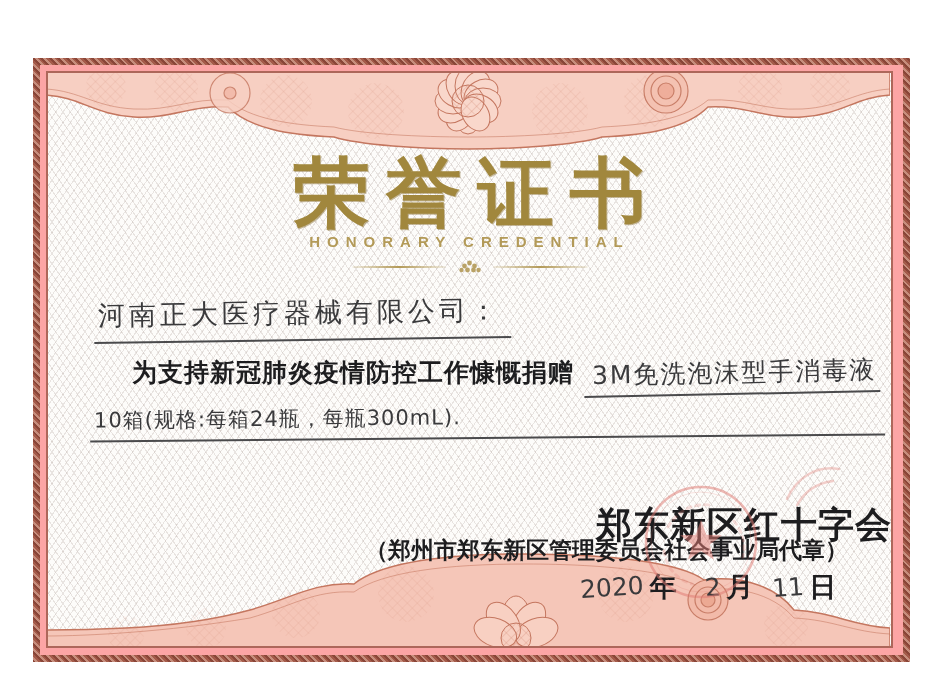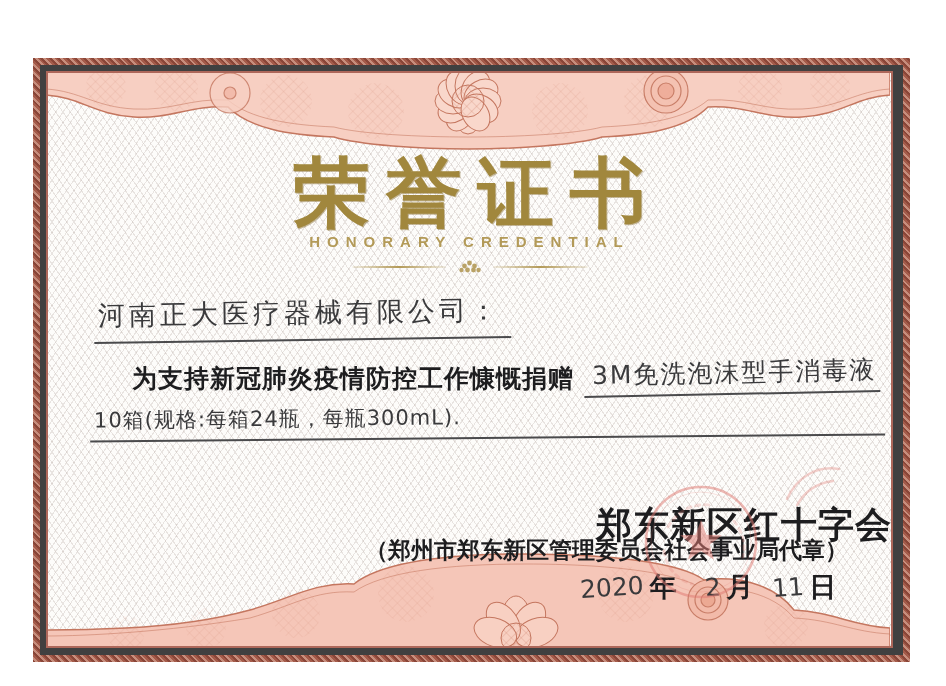--- a/index.html
+++ b/index.html
@@ -8,21 +8,21 @@
   .stage {
     position:relative; width:946px; height:686px; background:#ffffff;
     overflow:hidden;
   }
 
   
   .outer-band {
     position:absolute; left:33px; top:58px; width:877px; height:604px;
     border:7px solid #9e5747;
     border-image: repeating-linear-gradient(45deg,#8a4638 0 2px,#c78e7d 2px 4px,#a45b4a 4px 6px) 7;
-    background:#404040;
+    background:#fca5a5;
     box-sizing:border-box;
   }
 
   
   .frame {
     position:absolute; left:6px; top:6px; right:10px; bottom:7px;
     border:2px solid #ad675a;
     background-color:#fdfcfa;
     background-image:
       repeating-linear-gradient(55deg, rgba(185,172,166,0.30) 0 1px, transparent 1px 6px),
@@ -58,21 +58,21 @@
   .print { font-family:"Liberation Serif", serif; font-weight:700; color:#1d1d1f; }
 
   .recipient {
     position:absolute; top:222px; left:46px;
     font-size:27px; letter-spacing:4px;
     border-bottom:2.5px solid #4a4a4c; padding:0 10px 8px 4px;
     min-width:340px; transform:rotate(-0.8deg);
   }
   .donation-row {
     position:absolute; top:283px; left:84px; right:12px;
-    display:flex; align-items:flex-end;
+    display:flex; 
   }
   .donation-lead { font-size:25px; letter-spacing:1px; white-space:nowrap; }
   .donation-item {
     flex:1; margin-left:10px; font-size:25px; letter-spacing:2px;
     border-bottom:2.5px solid #4a4a4c; padding:0 4px 4px 8px;
     transform:rotate(-1.2deg); white-space:nowrap;
   }
   .donation-detail {
     position:absolute; top:330px; left:42px; right:6px;
     font-size:21px; letter-spacing:1px;

